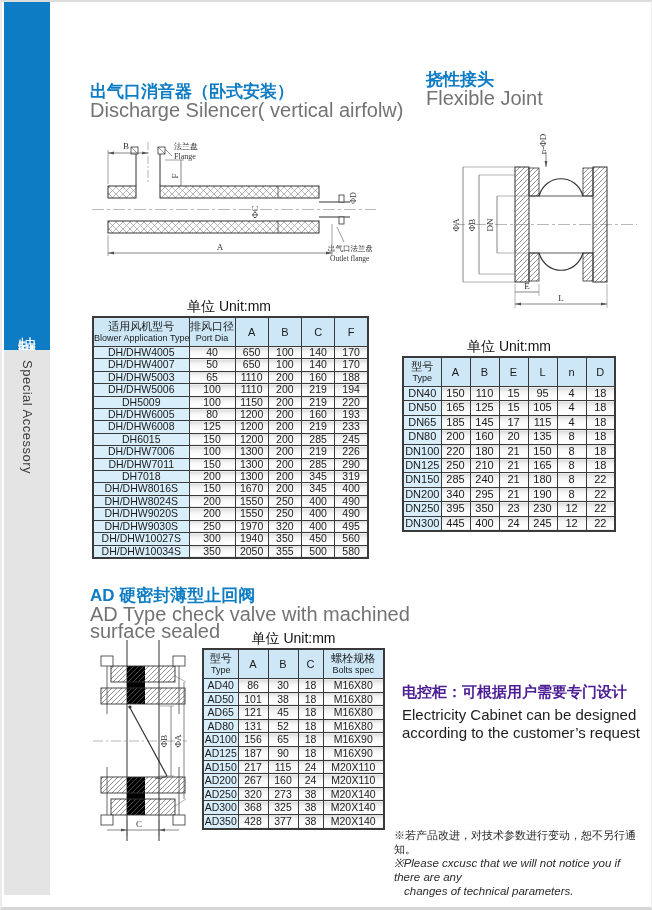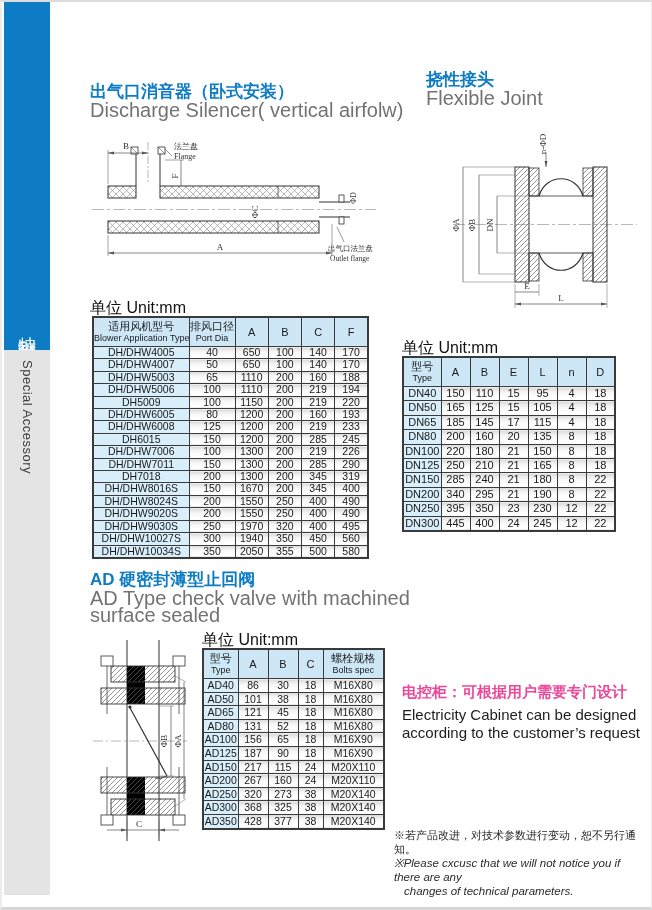--- a/index.html
+++ b/index.html
@@ -20,21 +20,21 @@
   }
   .side-gray { position:absolute; left:2px; top:348px; width:46px; height:545px; background:#e4e4e4; }
   .side-en {
     position:absolute; top:10px; left:50%; transform:translateX(-50%);
     writing-mode:vertical-rl; color:#3c3c3c; font-size:13px; letter-spacing:0.5px;
   }
   
   .sec { position:absolute; }
   .t-cn { color:#0d7cc4; font-weight:bold; font-size:17px; line-height:20px; }
   .t-en { color:#737373; font-size:20px; line-height:17px; }
-  .unit { position:absolute; font-size:16px; color:#111; text-align:left; }
+  .unit { position:absolute; font-size:14px; color:#111; text-align:center; }
   
   table { border-collapse:collapse; table-layout:fixed; position:absolute;
           border:2px solid #3a3a3a; background:#fff; }
   th,td { border:1px solid #3a3a3a; text-align:center; vertical-align:middle;
           overflow:hidden; white-space:nowrap; }
   th { background:#cde7f7; font-weight:normal; padding:2px 0; font-size:11px; }
   .hcn { font-size:11px; line-height:13px; }
   .hen { font-size:9px; line-height:11px; }
   td { background:linear-gradient(180deg,#d8d8d8 0,#f5f5f5 35%,#ffffff 75%); padding:0; }
   td.rowhead { background:#d9eefb;margin-top:33px; }
@@ -46,21 +46,21 @@
   #t2 th:nth-child(1){width:38px}
   #t3 { left:200px; top:646px; width:183px; font-size:10.5px; }
   #t3 td { height:12.6px; line-height:12.6px; }
   #t3 th:nth-child(1){width:35px} #t3 th:nth-child(2){width:30px}
   #t3 th:nth-child(3){width:30px} #t3 th:nth-child(4){width:25px}
   
   svg { position:absolute; }
   svg text { font-family:"Liberation Serif", serif; fill:#333; }
   svg text.cnl { font-family:"Liberation Sans", sans-serif; }
   
-  .cab-cn { color:#ec4899; font-weight:bold; font-size:15px; line-height:20px; }
+  .cab-cn { color:#4c1d95; font-weight:bold; font-size:15px; line-height:20px; }
   .cab-en { color:#1d1d1d; font-size:15px; line-height:18px; }
   .foot { font-size:11px; color:#2a2a2a; line-height:14px; }
   .foot .en { font-size:11.5px;font-style:italic; }
   .foot .en2 { padding-left:10px; }
 </style>
 </head>
 <body>
 
 <div class="page">
 
@@ -536,21 +536,21 @@
         <tr>
           <td class="rowhead">AD350</td>
           <td>428</td>
           <td>377</td>
           <td>38</td>
           <td>M20X140</td>
         </tr>
       </tbody>
     </table>
 
-  <div class="sec" style="left:88px; top:568px;">
+  <div class="sec" style="left:88px; top:584px;">
     <div class="t-cn">AD 硬密封薄型止回阀</div>
     <div class="t-en">AD Type check valve with machined</div>
     <div class="t-en">surface sealed</div>
   </div>
 
   <svg style="left:85px; top:636px;" width="112" height="205" viewBox="0 0 112 205">
     <defs>
       <pattern id="dh3" width="5" height="5" patternUnits="userSpaceOnUse">
         <path d="M0,5L5,0" stroke="#666" stroke-width="0.7" fill="none"></path>
       </pattern>

